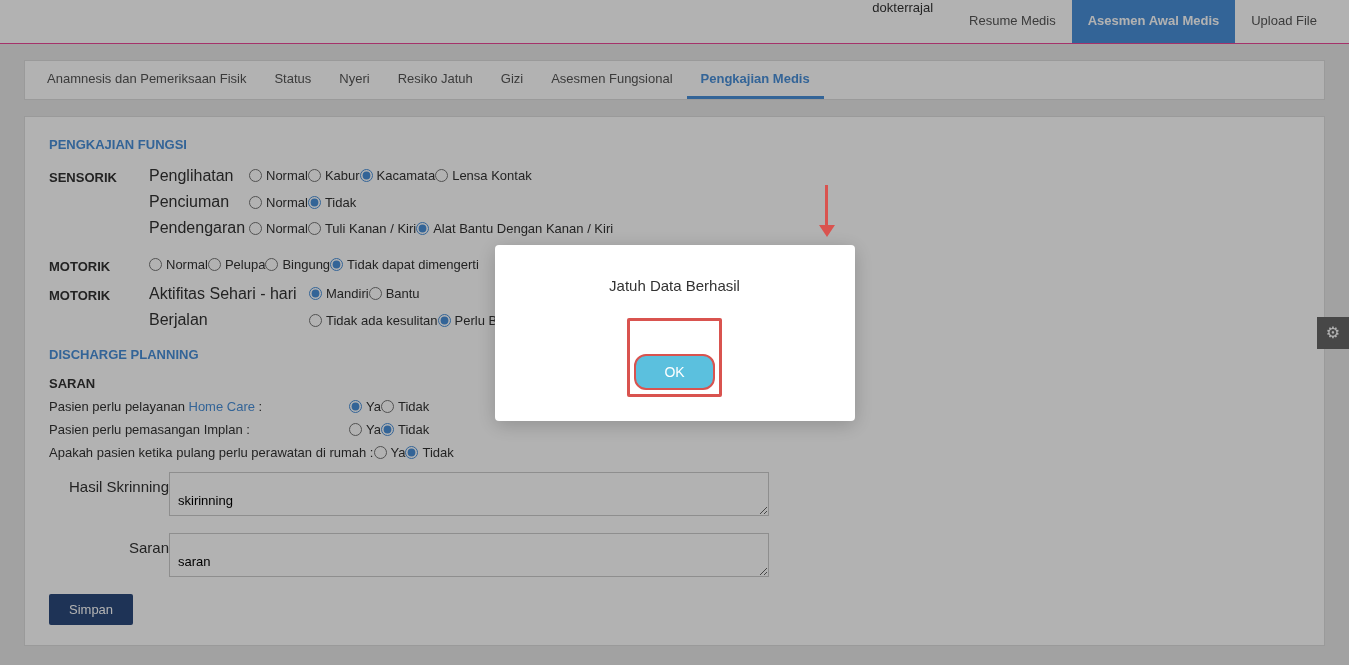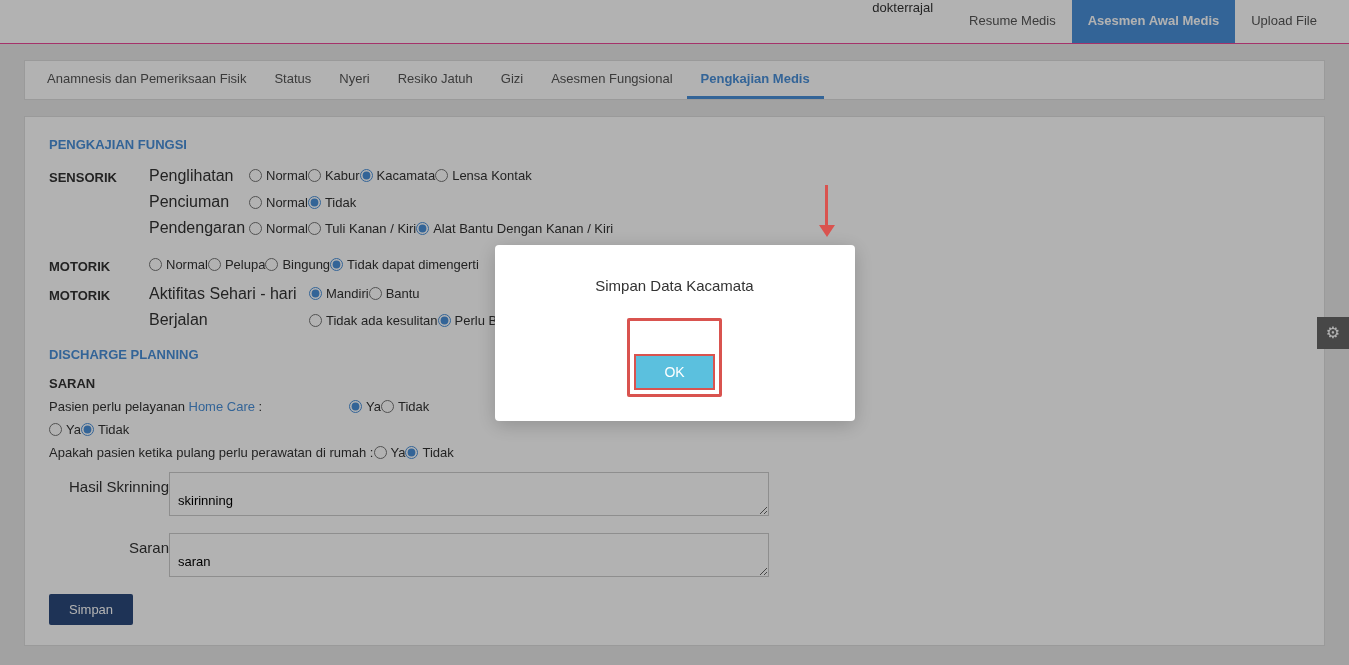--- a/index.html
+++ b/index.html
@@ -242,21 +242,21 @@
       color: #333;
       margin-bottom: 24px;
     }
     .modal-ok-btn {
       background: #5bc0de;
       color: #fff;
       border: none;
       padding: 8px 28px;
       font-size: 14px;
       cursor: pointer;
-      border-radius: 0;
+      border-radius: 12px;
       border: 2px solid #d9534f;
       margin-top: 29px;
     }
 
     
     .arrow-annotation {
       position: absolute;
       top: -60px;
       right: 20px;
       display: flex;
@@ -422,20 +422,21 @@
         <label class="radio-item">
           <input type="radio" name="homecare" value="Ya" checked="" style=""> Ya
         </label>
         <label class="radio-item">
           <input type="radio" name="homecare" value="Tidak" style=""> Tidak
         </label>
       </div>
     </div>
 
     <div class="discharge-row">
+      <div class="discharge-label">Pasien perlu pemasangan Implan :</div>
       <div class="radio-group">
         <label class="radio-item">
           <input type="radio" name="implan" value="Ya" style=""> Ya
         </label>
         <label class="radio-item">
           <input type="radio" name="implan" value="Tidak" checked="" style=""> Tidak
         </label>
       </div>
     </div>
 
@@ -476,18 +477,18 @@
 <div class="gear-icon">⚙</div>
 
 <div class="modal-overlay">
   <div class="modal-box">
     
     <div class="arrow-annotation">
       <div class="arrow-line"></div>
       <div class="arrow-head"></div>
     </div>
 
-    <div class="modal-message">Simpan Data Kacamata</div>
+    <div class="modal-message">Jatuh Data Berhasil</div>
     <div class="ok-highlight">
       <button class="modal-ok-btn">OK</button>
     </div>
   </div>
 </div>
 
 </body></html>

